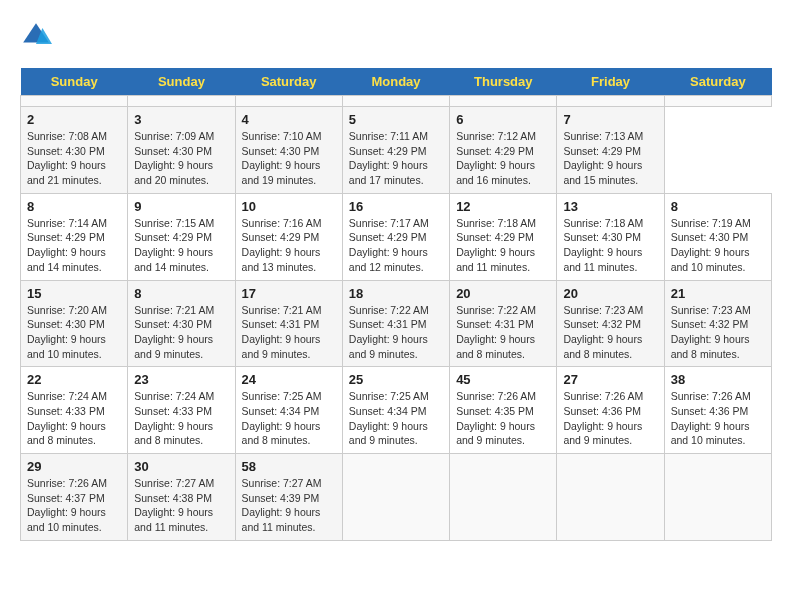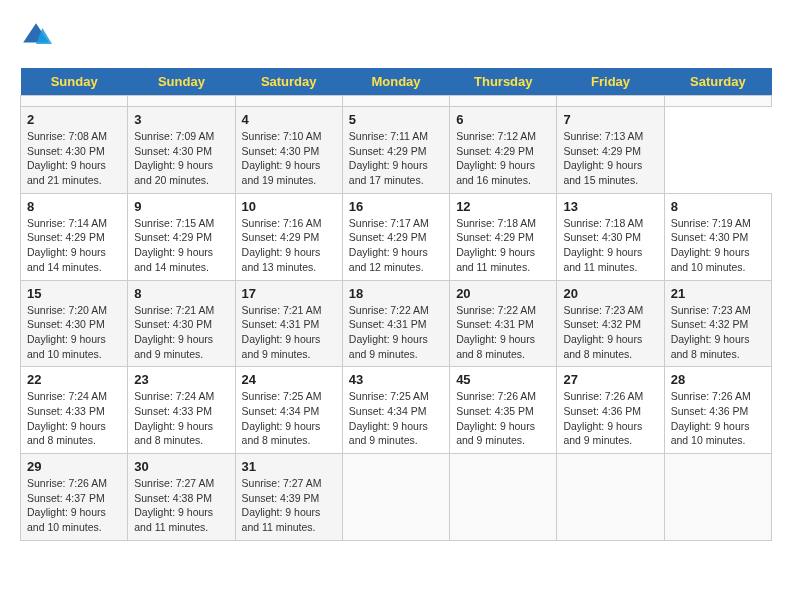--- a/index.html
+++ b/index.html
@@ -217,47 +217,47 @@
         </td>
         <td>
           <span class="day-num">23</span>
           <div class="day-info">Sunrise: 7:24 AM<br>Sunset: 4:33 PM<br>Daylight: 9 hours and 8 minutes.</div>
         </td>
         <td>
           <span class="day-num">24</span>
           <div class="day-info">Sunrise: 7:25 AM<br>Sunset: 4:34 PM<br>Daylight: 9 hours and 8 minutes.</div>
         </td>
         <td>
-          <span class="day-num">43</span>
+          <span class="day-num">25</span>
           <div class="day-info">Sunrise: 7:25 AM<br>Sunset: 4:34 PM<br>Daylight: 9 hours and 9 minutes.</div>
         </td>
         <td>
           <span class="day-num">45</span>
           <div class="day-info">Sunrise: 7:26 AM<br>Sunset: 4:35 PM<br>Daylight: 9 hours and 9 minutes.</div>
         </td>
         <td>
           <span class="day-num">27</span>
           <div class="day-info">Sunrise: 7:26 AM<br>Sunset: 4:36 PM<br>Daylight: 9 hours and 9 minutes.</div>
         </td>
         <td>
-          <span class="day-num">28</span>
+          <span class="day-num">38</span>
           <div class="day-info">Sunrise: 7:26 AM<br>Sunset: 4:36 PM<br>Daylight: 9 hours and 10 minutes.</div>
         </td>
       </tr>
       <tr>
         <td>
           <span class="day-num">29</span>
           <div class="day-info">Sunrise: 7:26 AM<br>Sunset: 4:37 PM<br>Daylight: 9 hours and 10 minutes.</div>
         </td>
         <td>
           <span class="day-num">30</span>
           <div class="day-info">Sunrise: 7:27 AM<br>Sunset: 4:38 PM<br>Daylight: 9 hours and 11 minutes.</div>
         </td>
         <td>
-          <span class="day-num">31</span>
+          <span class="day-num">58</span>
           <div class="day-info">Sunrise: 7:27 AM<br>Sunset: 4:39 PM<br>Daylight: 9 hours and 11 minutes.</div>
         </td>
         <td class="empty-cell"></td>
         <td class="empty-cell"></td>
         <td class="empty-cell"></td>
         <td class="empty-cell"></td>
       </tr>
     </tbody>
 </table>
 

